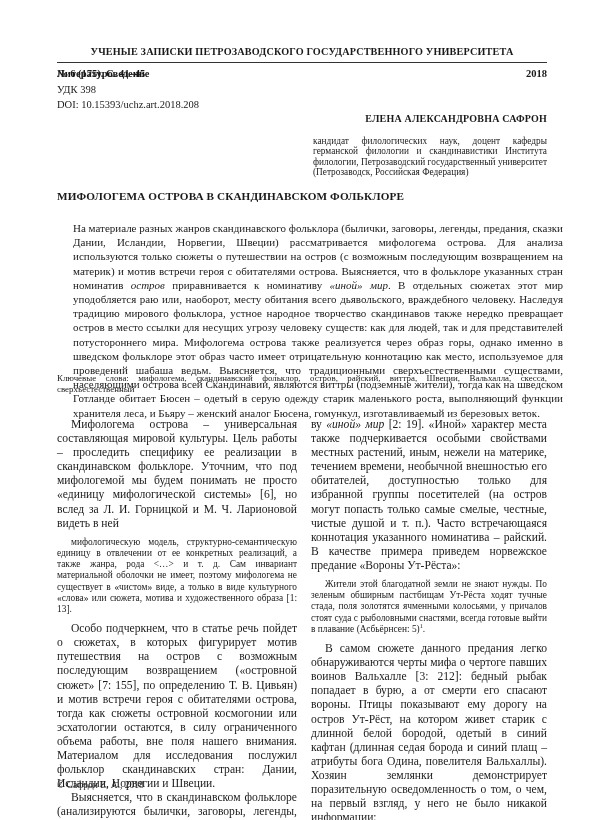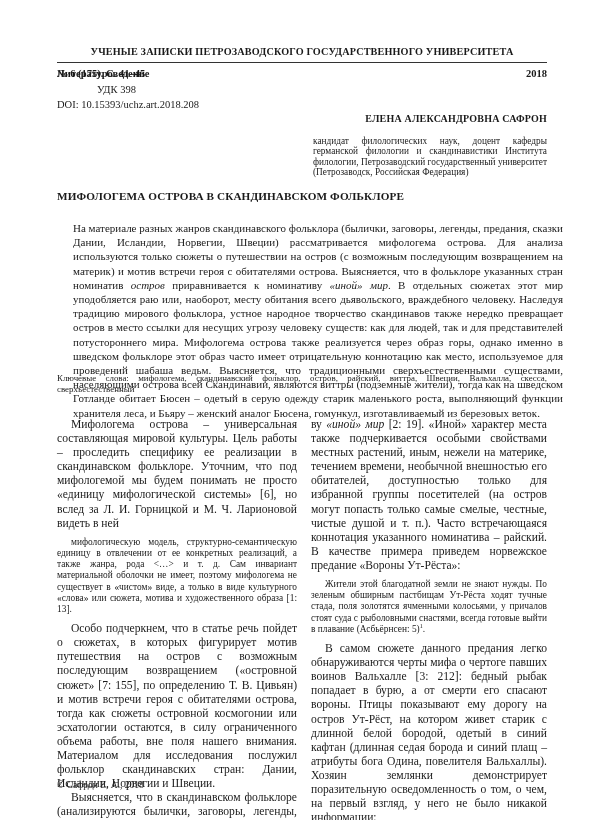--- a/index.html
+++ b/index.html
@@ -9,21 +9,21 @@
 
   .journal-title { position: absolute; left: 57px; width: 490px; top: 46px;
     text-align: center; font-weight: bold; font-size: 10.2px; letter-spacing: 0.15px; }
   .header-rule { position: absolute; left: 57px; width: 490px; top: 62px; height: 0;
     border-top: 1px solid #333; }
   .issue-row { position: absolute; left: 57px; width: 490px; top: 68px; height: 14px;
     font-size: 10.5px; font-weight: bold; }
   .issue-row .left { position: absolute; left: 0; }
   .issue-row .center { position: absolute; left: 0; width: 100%; text-align: left; }
   .issue-row .right { position: absolute; right: 0; }
-  .udk { position: absolute; left: 57px; top: 84px; font-size: 10.5px; margin-left: 40px; }
+  .udk { position: absolute; left: 57px; top: 84px; font-size: 10.5px; }
   .doi { position: absolute; left: 57px; top: 99px; font-size: 10.5px; }
 
   .author-block { position: absolute; left: 313px; width: 234px; top: 114px; font-size: 9.3px; line-height: 10.6px; }
   .author-name { text-align: right; font-weight: bold; font-size: 10px; margin-bottom: 11px; letter-spacing: 0.2px; }
   .author-affil { text-align: justify; text-align-last: left; }
   .author-email { font-style: italic; }
 
   .article-title { position: absolute; left: 57px; width: 490px; top: 190px;
     text-align: left; font-weight: bold; font-size: 11.2px; letter-spacing: 0.1px; }
 

